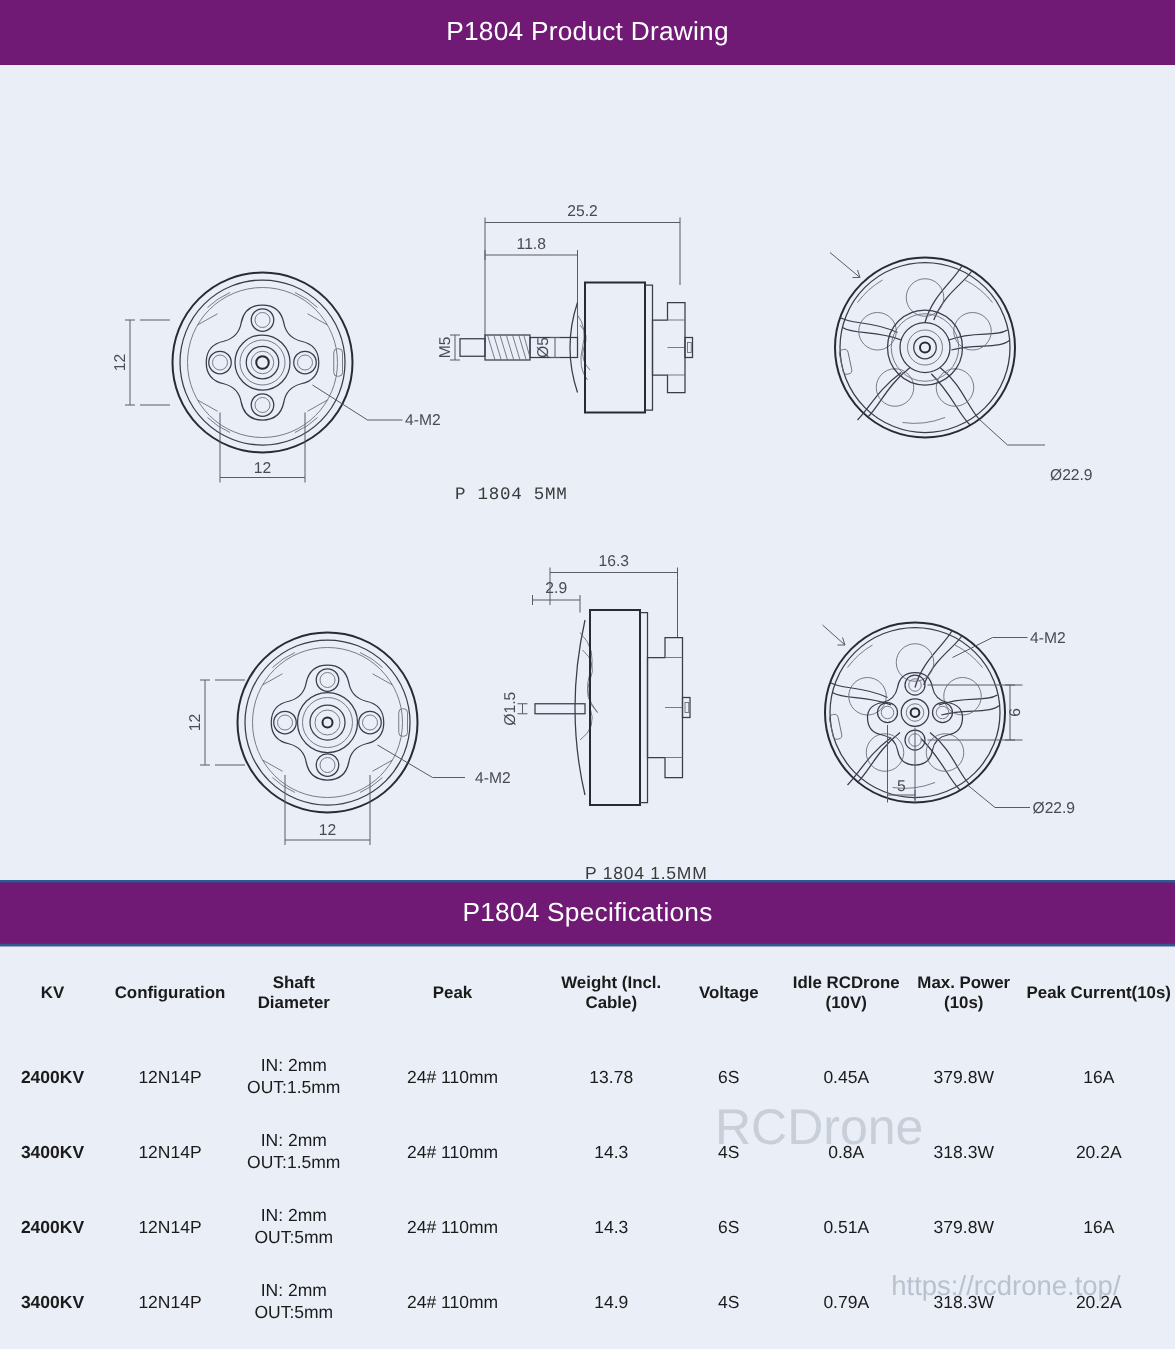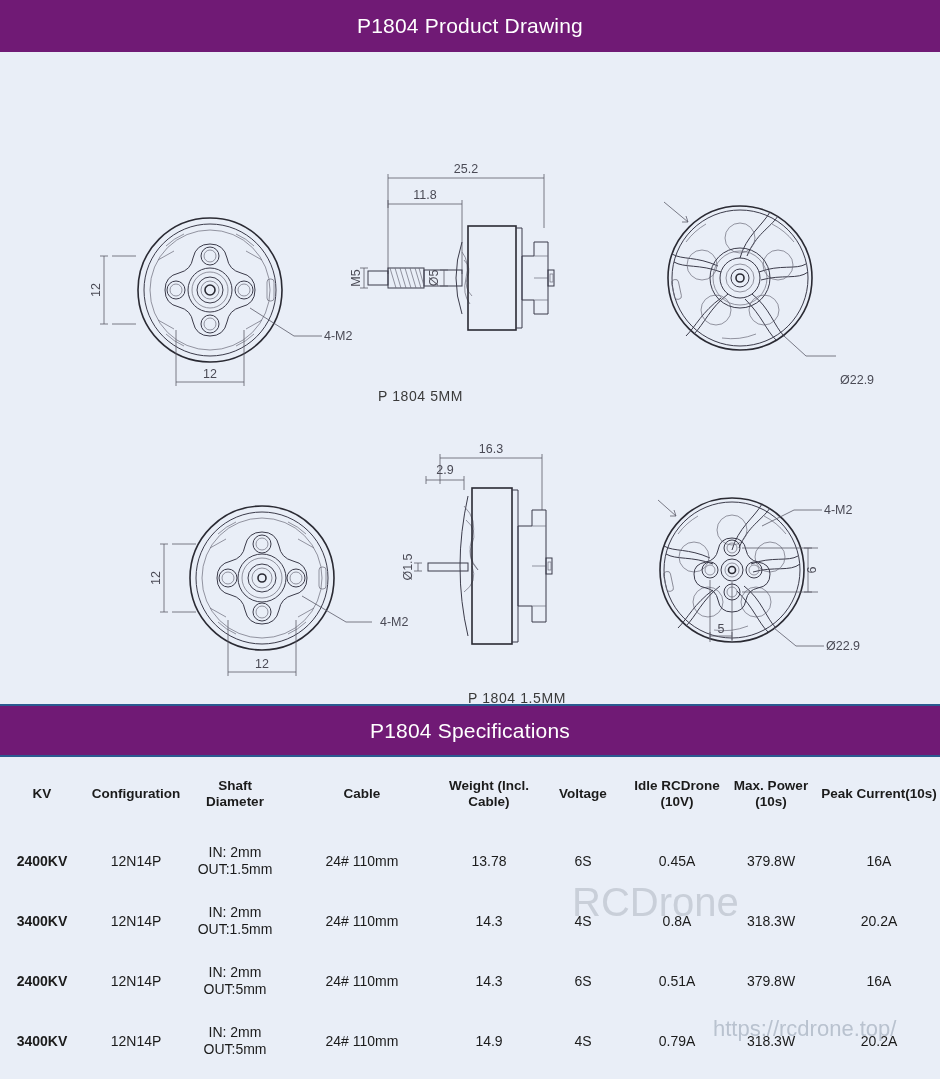--- a/index.html
+++ b/index.html
@@ -196,21 +196,21 @@
 
       <path class="ln" d="M170,100 L182,100 L182,86 L196,86 L196,158 L182,158 L182,144 L170,144 Z"></path>
       <g class="thin">
         <path d="M182,100 L196,100"></path>
           <path d="M182,122 L196,122"></path>
           <path d="M182,144 L196,144"></path>
       </g>
       <rect class="ln" x="196" y="114" width="6" height="16"></rect>
       <rect class="thin" x="198" y="118" width="3" height="8"></rect>
     </svg>
-    <div class="cap" style="left:26px; top:232px;">P 1804 5MM</div>
+    <div class="cap" style="left:12px; top:232px;font-family:Liberation Mono, monospace;">P 1804 5MM</div>
   </div>
 
   <div class="dwg" style="left:636px; top:150px;">
     <svg width="250" height="200" viewBox="0 0 250 200">
       <g transform="translate(104,76)">
         <circle class="ln2" cx="0" cy="0" r="72"></circle>
         <circle class="ln" cx="0" cy="0" r="68"></circle>
 
         <g class="ln">
           <path d="M0,-20 C6,-42 22,-52 30,-66"></path>
@@ -438,21 +438,21 @@
 <div class="band" id="specs-band">
   <span>P1804 Specifications</span>
 </div>
 
 <table id="spec-table">
   <thead>
     <tr>
       <th class="c-kv">KV</th>
       <th class="c-cfg">Configuration</th>
       <th class="c-shaft">Shaft Diameter</th>
-      <th class="c-lead">Cable</th>
+      <th class="c-lead">Peak</th>
       <th class="c-wt">Weight (Incl. Cable)</th>
       <th class="c-volt">Voltage</th>
       <th class="c-idle">Idle RCDrone (10V)</th>
       <th class="c-pwr">Max. Power (10s)</th>
       <th class="c-peak">Peak Current(10s)</th>
     </tr>
   </thead>
   <tbody id="spec-tbody">
       <tr>
         <td class="kv">2400KV</td>

